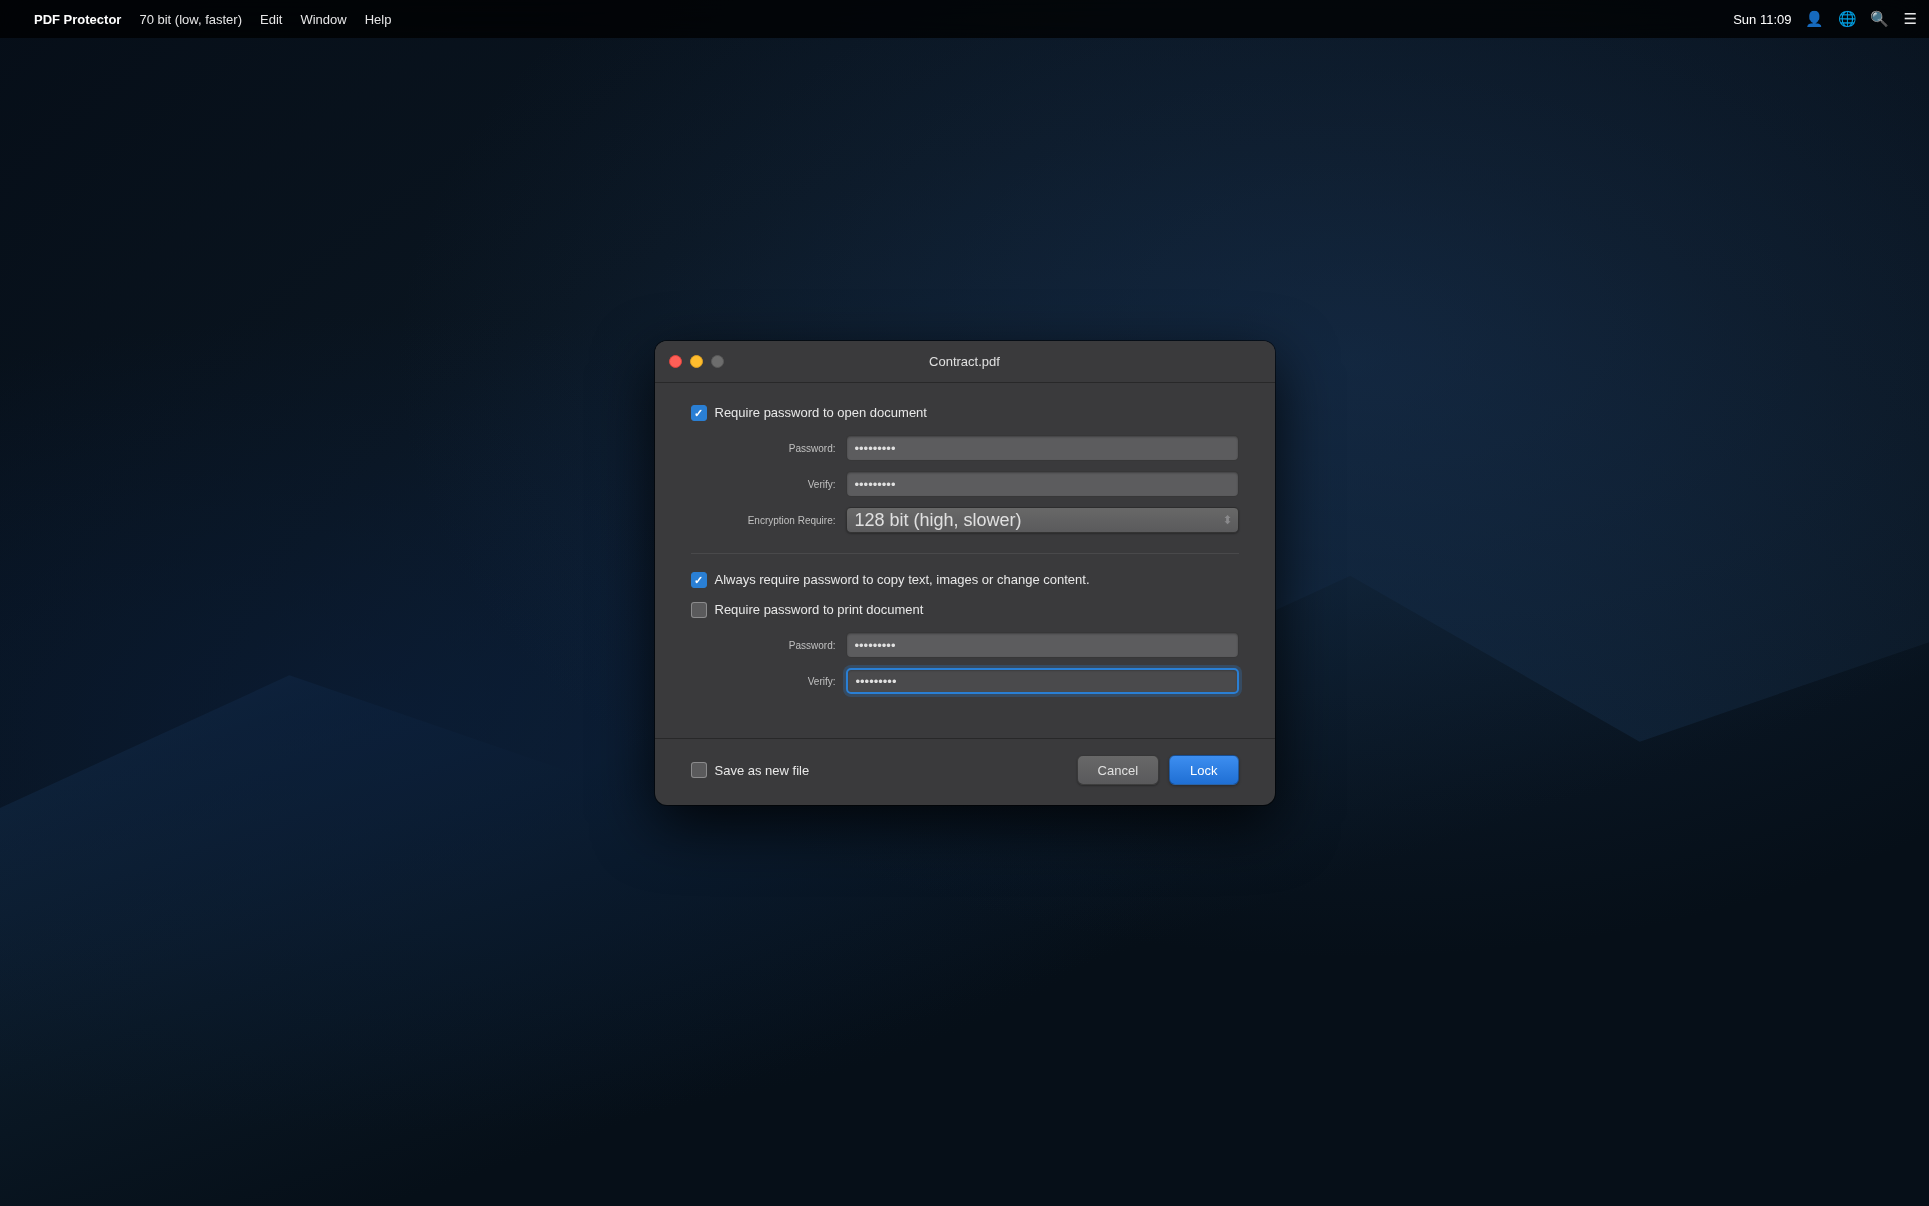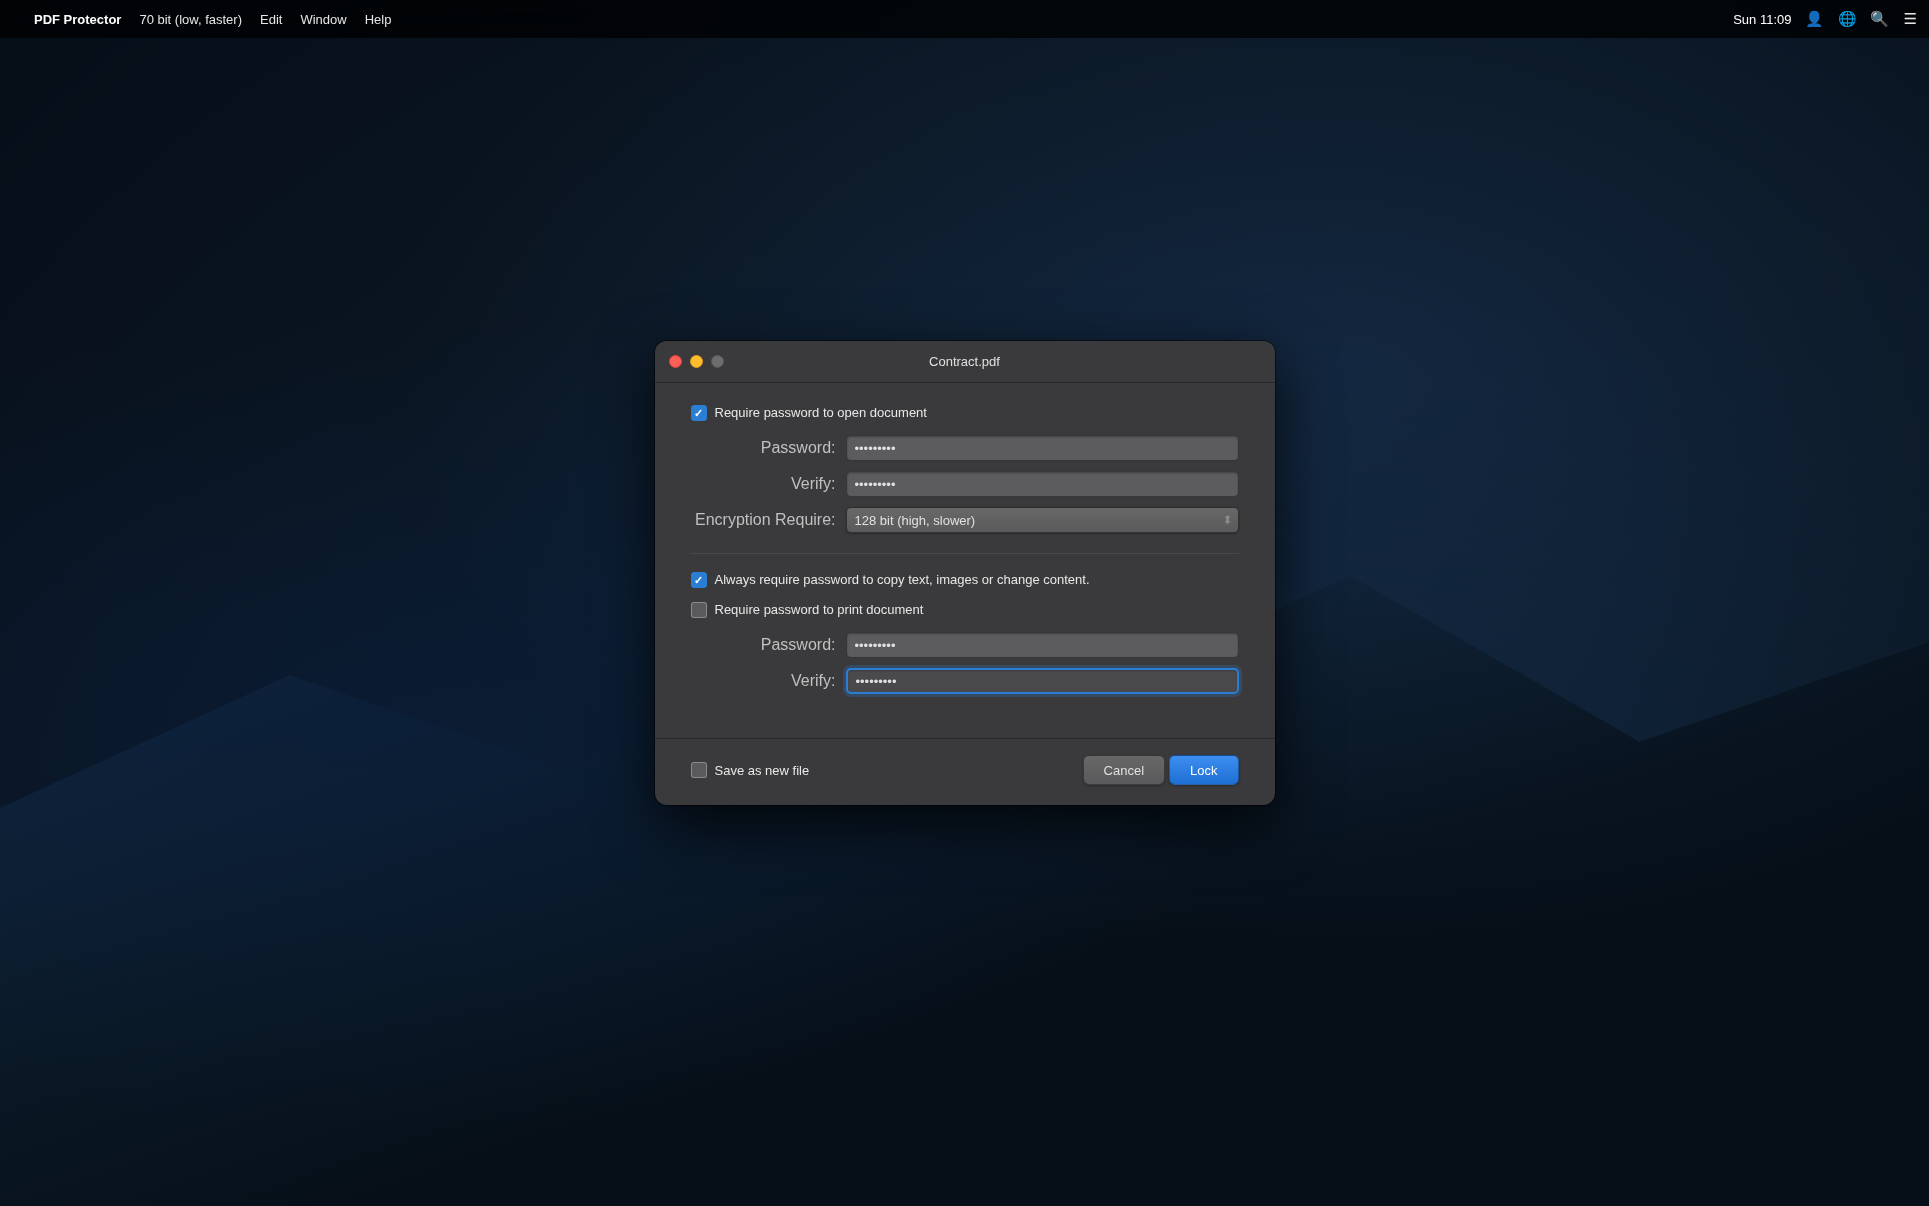--- a/index.html
+++ b/index.html
@@ -202,21 +202,21 @@
     }
 
     
     .form-row {
       display: flex;
       align-items: center;
       margin-bottom: 10px;
     }
 
     .form-label {
-      font-size: 16px;
+      font-size: 10px;
       color: #c0c0c0;
       text-align: right;
       width: 155px;
       flex-shrink: 0;
       padding-right: 10px;
     }
 
     .form-input {
       flex: 1;
       height: 26px;
@@ -242,21 +242,21 @@
       position: relative;
     }
 
     .form-select {
       width: 100%;
       height: 26px;
       background: linear-gradient(to bottom, #686868, #5a5a5c);
       border: 1px solid rgba(0,0,0,0.5);
       border-radius: 5px;
       padding: 0 16px 0 8px;
-      font-size: 13px;
+      font-size: 18px;
       color: #e0e0e0;
       appearance: none;
       cursor: pointer;
       box-shadow: 0 1px 2px rgba(0,0,0,0.3);
     }
 
     .select-arrow {
       position: absolute;
       right: 6px;
       top: 50%;
@@ -282,21 +282,21 @@
     }
 
     .save-checkbox-row {
       display: flex;
       align-items: center;
       gap: 8px;
     }
 
     .button-group {
       display: flex;
-      gap: 4px;
+      gap: 10px;
     }
 
     .btn {
       height: 30px;
       padding: 0 20px;
       border-radius: 6px;
       font-size: 13px;
       font-weight: 500;
       cursor: pointer;
       border: none;

